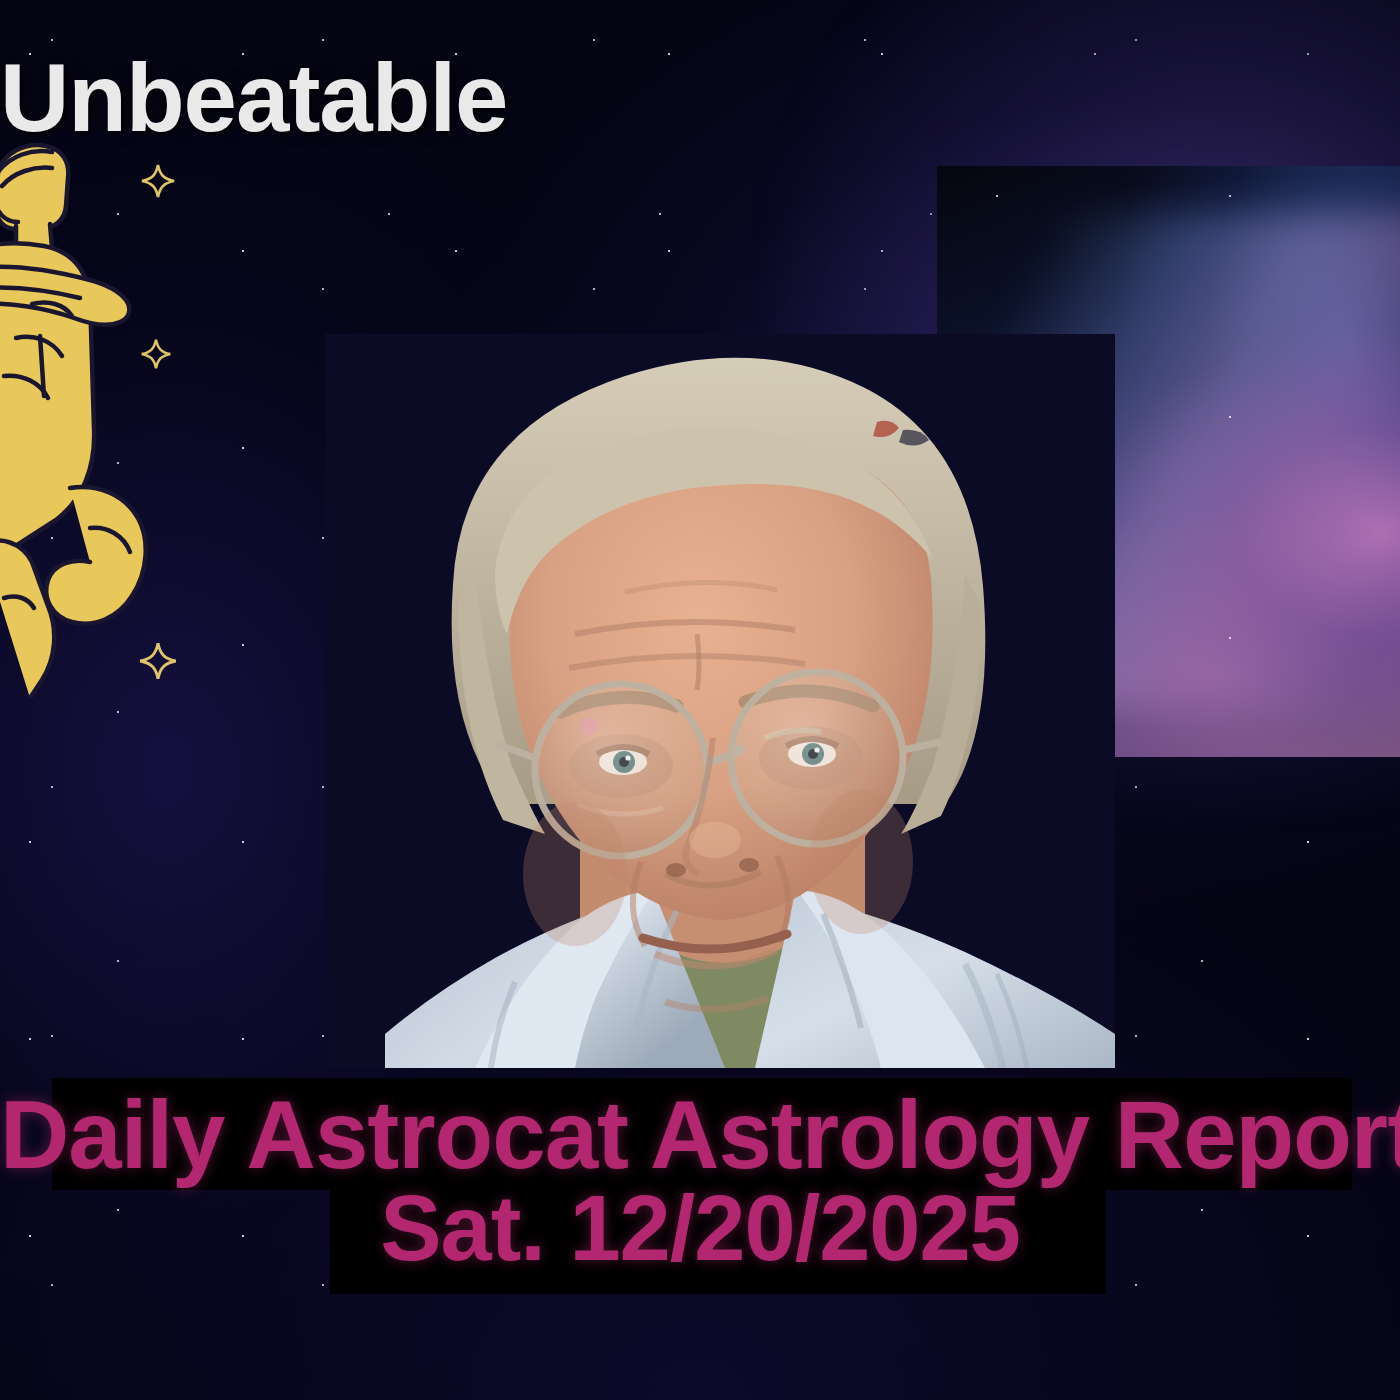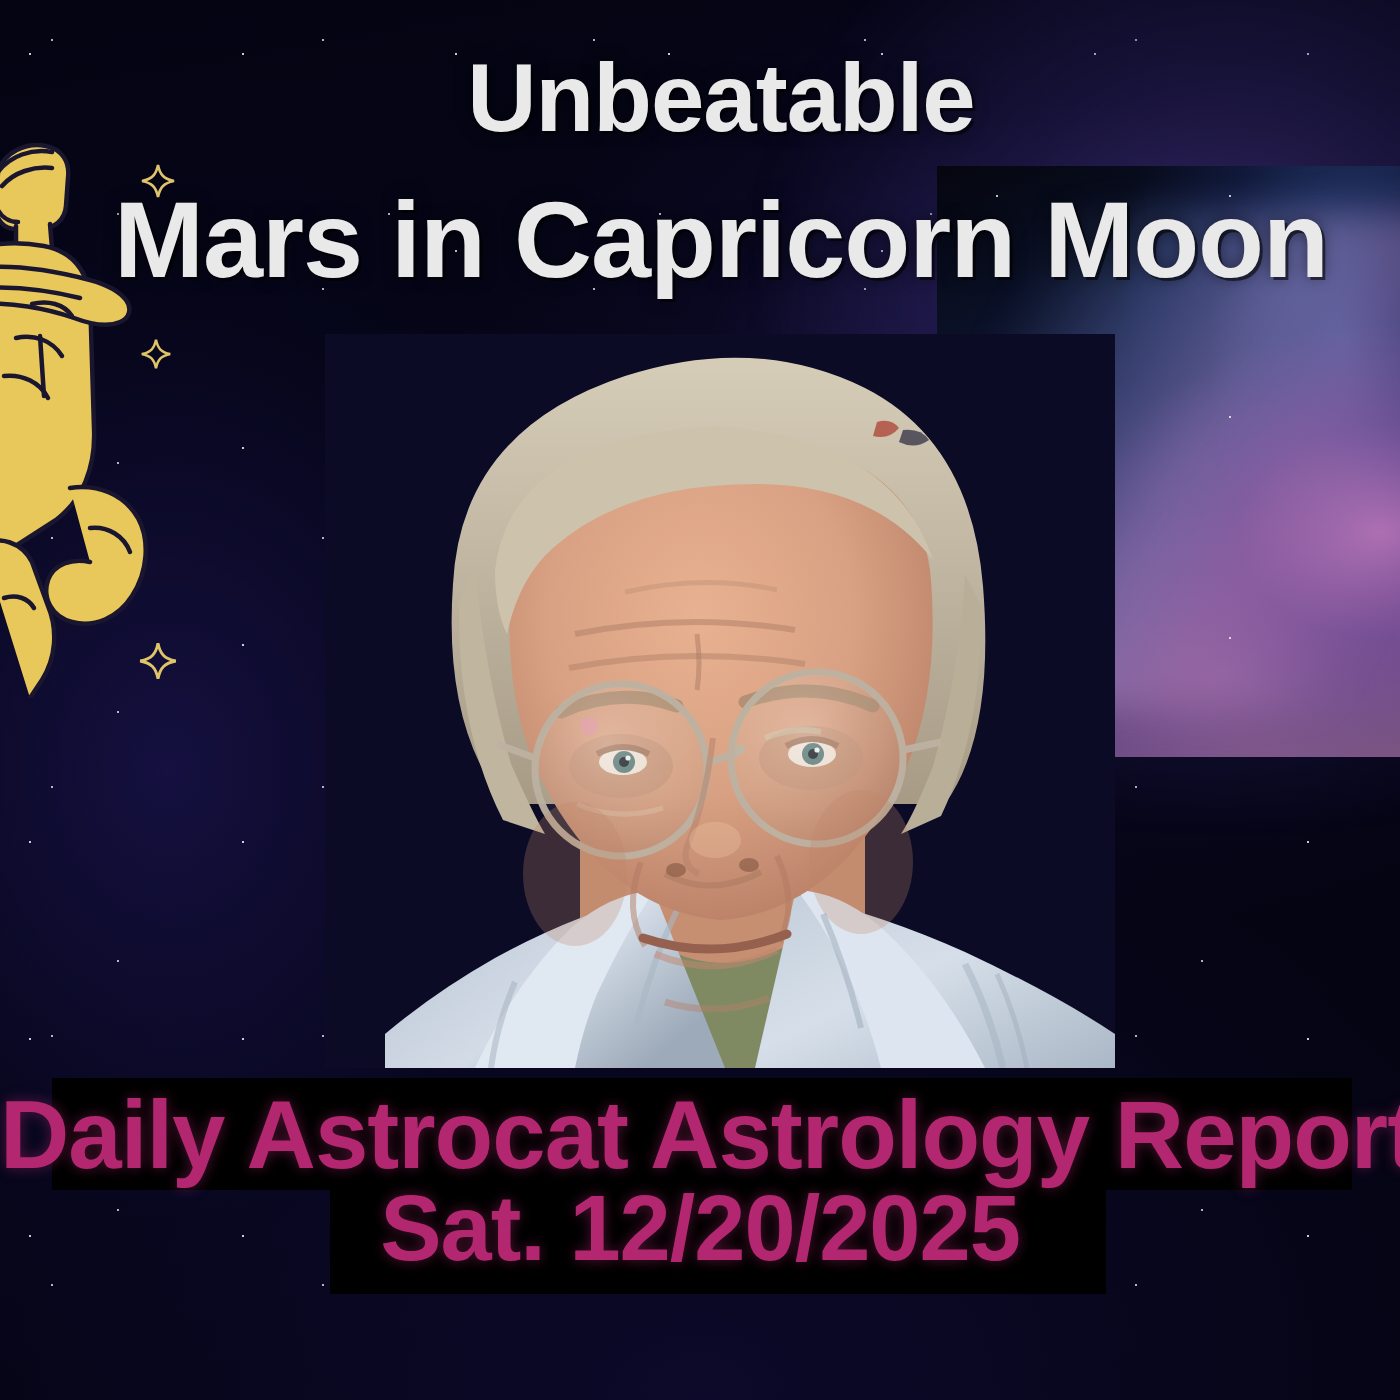--- a/index.html
+++ b/index.html
@@ -114,27 +114,26 @@
   
   .portrait{
     position:absolute;left:325px;top:334px;width:790px;height:734px;
     overflow:hidden;
   }
   .portrait .pbg{position:absolute;inset:0;background:#0a0a24;}
   .portrait svg{position:absolute;inset:0;}
 
   
   .title{
-    position:absolute;left:0;right:0;text-align:center;
+    position:absolute;left:0;right:0;text-align:left;
     color:#e9e9ea;
     font-weight:700;
     letter-spacing:-1px;
     text-shadow:3px 3px 0 rgba(0,0,0,.55), 0 0 16px rgba(0,0,0,.5);
     white-space:nowrap;
-    padding-left:42px;
   }
   #title-l1{top:48px;font-size:96px;line-height:1.05;}
   #title-l2{top:183px;font-size:108px;line-height:1.05;}
 
   .band{position:absolute;background:#000000;}
   #band-top{left:52px;top:1078px;width:1300px;height:112px;}
   #band-bottom{left:330px;top:1190px;width:776px;height:104px;}
 
   .sub{
     position:absolute;left:0;right:0;text-align:center;
@@ -336,20 +335,19 @@
 
         <path d="M340 668 Q392 684 444 664" stroke="#b5816a" stroke-width="7" fill="none" opacity=".45"></path>
 
         <ellipse cx="250" cy="540" rx="52" ry="72" fill="#bd8469" opacity=".28"></ellipse>
         <ellipse cx="536" cy="528" rx="52" ry="72" fill="#bd8469" opacity=".28"></ellipse>
       </g>
     </svg>
   </div>
 
   <div class="title" id="title-l1">Unbeatable</div>
-  <div class="title" id="title-l2">Mars in Capricorn Moon</div>
 
   <div class="band" id="band-top"></div>
   <div class="band" id="band-bottom"></div>
   <div class="sub" id="sub-l1">Daily Astrocat Astrology Report</div>
   <div class="sub" id="sub-l2">Sat. 12/20/2025</div>
 
 </div>
 
 </body></html>

